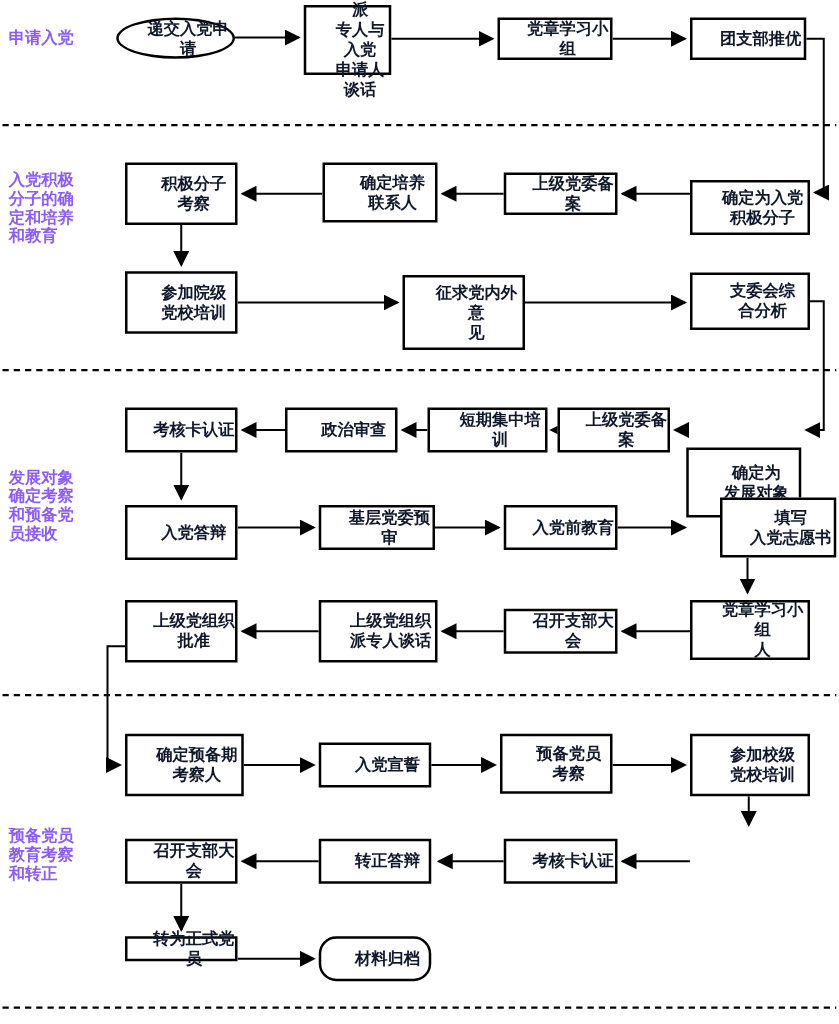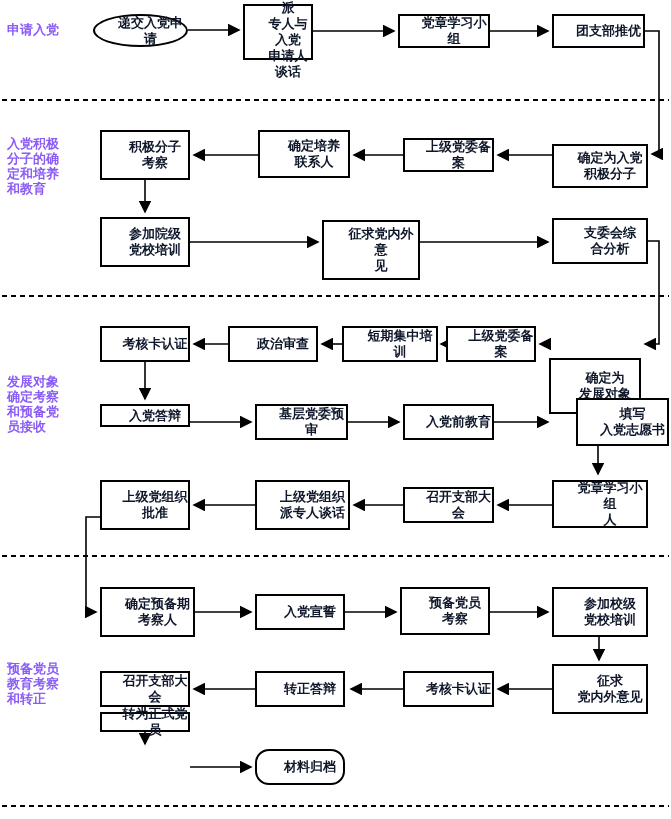--- a/index.html
+++ b/index.html
@@ -107,21 +107,21 @@
   <div class="node" style="left:552px;top:218px;width:96px;height:46px;">支委会综
 合分析</div>
 
   <div class="node" style="left:100px;top:326px;width:90px;height:36px;">考核卡认证</div>
   <div class="node" style="left:228px;top:326px;width:90px;height:36px;">政治审查</div>
   <div class="node" style="left:342px;top:326px;width:96px;height:36px;">短期集中培训</div>
   <div class="node" style="left:446px;top:326px;width:90px;height:36px;">上级党委备案</div>
   <div class="node" style="left:549px;top:320px;width:92px;height:56px;margin-top:38px;">确定为
 发展对象</div>
 
-  <div class="node" style="left:100px;top:404px;width:90px;height:23px;">入党答辩</div>
+  <div class="node" style="left:100px;top:404px;width:90px;height:44px;">入党答辩</div>
   <div class="node" style="left:255px;top:404px;width:93px;height:36px;">基层党委预审</div>
   <div class="node" style="left:403px;top:404px;width:91px;height:36px;">入党前教育</div>
   <div class="node" style="left:552px;top:398px;width:93px;height:48px;margin-left:24px;">填写
 入党志愿书</div>
 
   <div class="node" style="left:100px;top:480px;width:90px;height:50px;">上级党组织
 批准</div>
   <div class="node" style="left:255px;top:480px;width:95px;height:50px;">上级党组织
 派专人谈话</div>
   <div class="node" style="left:403px;top:487px;width:91px;height:36px;">召开支部大会</div>
@@ -132,19 +132,17 @@
 考察人</div>
   <div class="node" style="left:255px;top:594px;width:90px;height:36px;">入党宣誓</div>
   <div class="node" style="left:400px;top:587px;width:90px;height:48px;">预备党员
 考察</div>
   <div class="node" style="left:552px;top:587px;width:96px;height:50px;">参加校级
 党校培训</div>
 
   <div class="node" style="left:100px;top:671px;width:90px;height:36px;">召开支部大会</div>
   <div class="node" style="left:255px;top:671px;width:90px;height:36px;">转正答辩</div>
   <div class="node" style="left:403px;top:671px;width:91px;height:36px;">考核卡认证</div>
-  <div class="node" style="left:552px;top:664px;width:96px;height:50px;">征求
-党内外意见</div>
 
-  <div class="node" style="left:100px;top:712px;width:90px;height:20px;">转为正式党员</div>
+  <div class="node" style="left:100px;top:749px;width:90px;height:20px;">转为正式党员</div>
   <div class="node" style="left:255px;top:749px;width:90px;height:36px;border-radius:14px;">材料归档</div>
 
 </div>
 
 </body></html>

